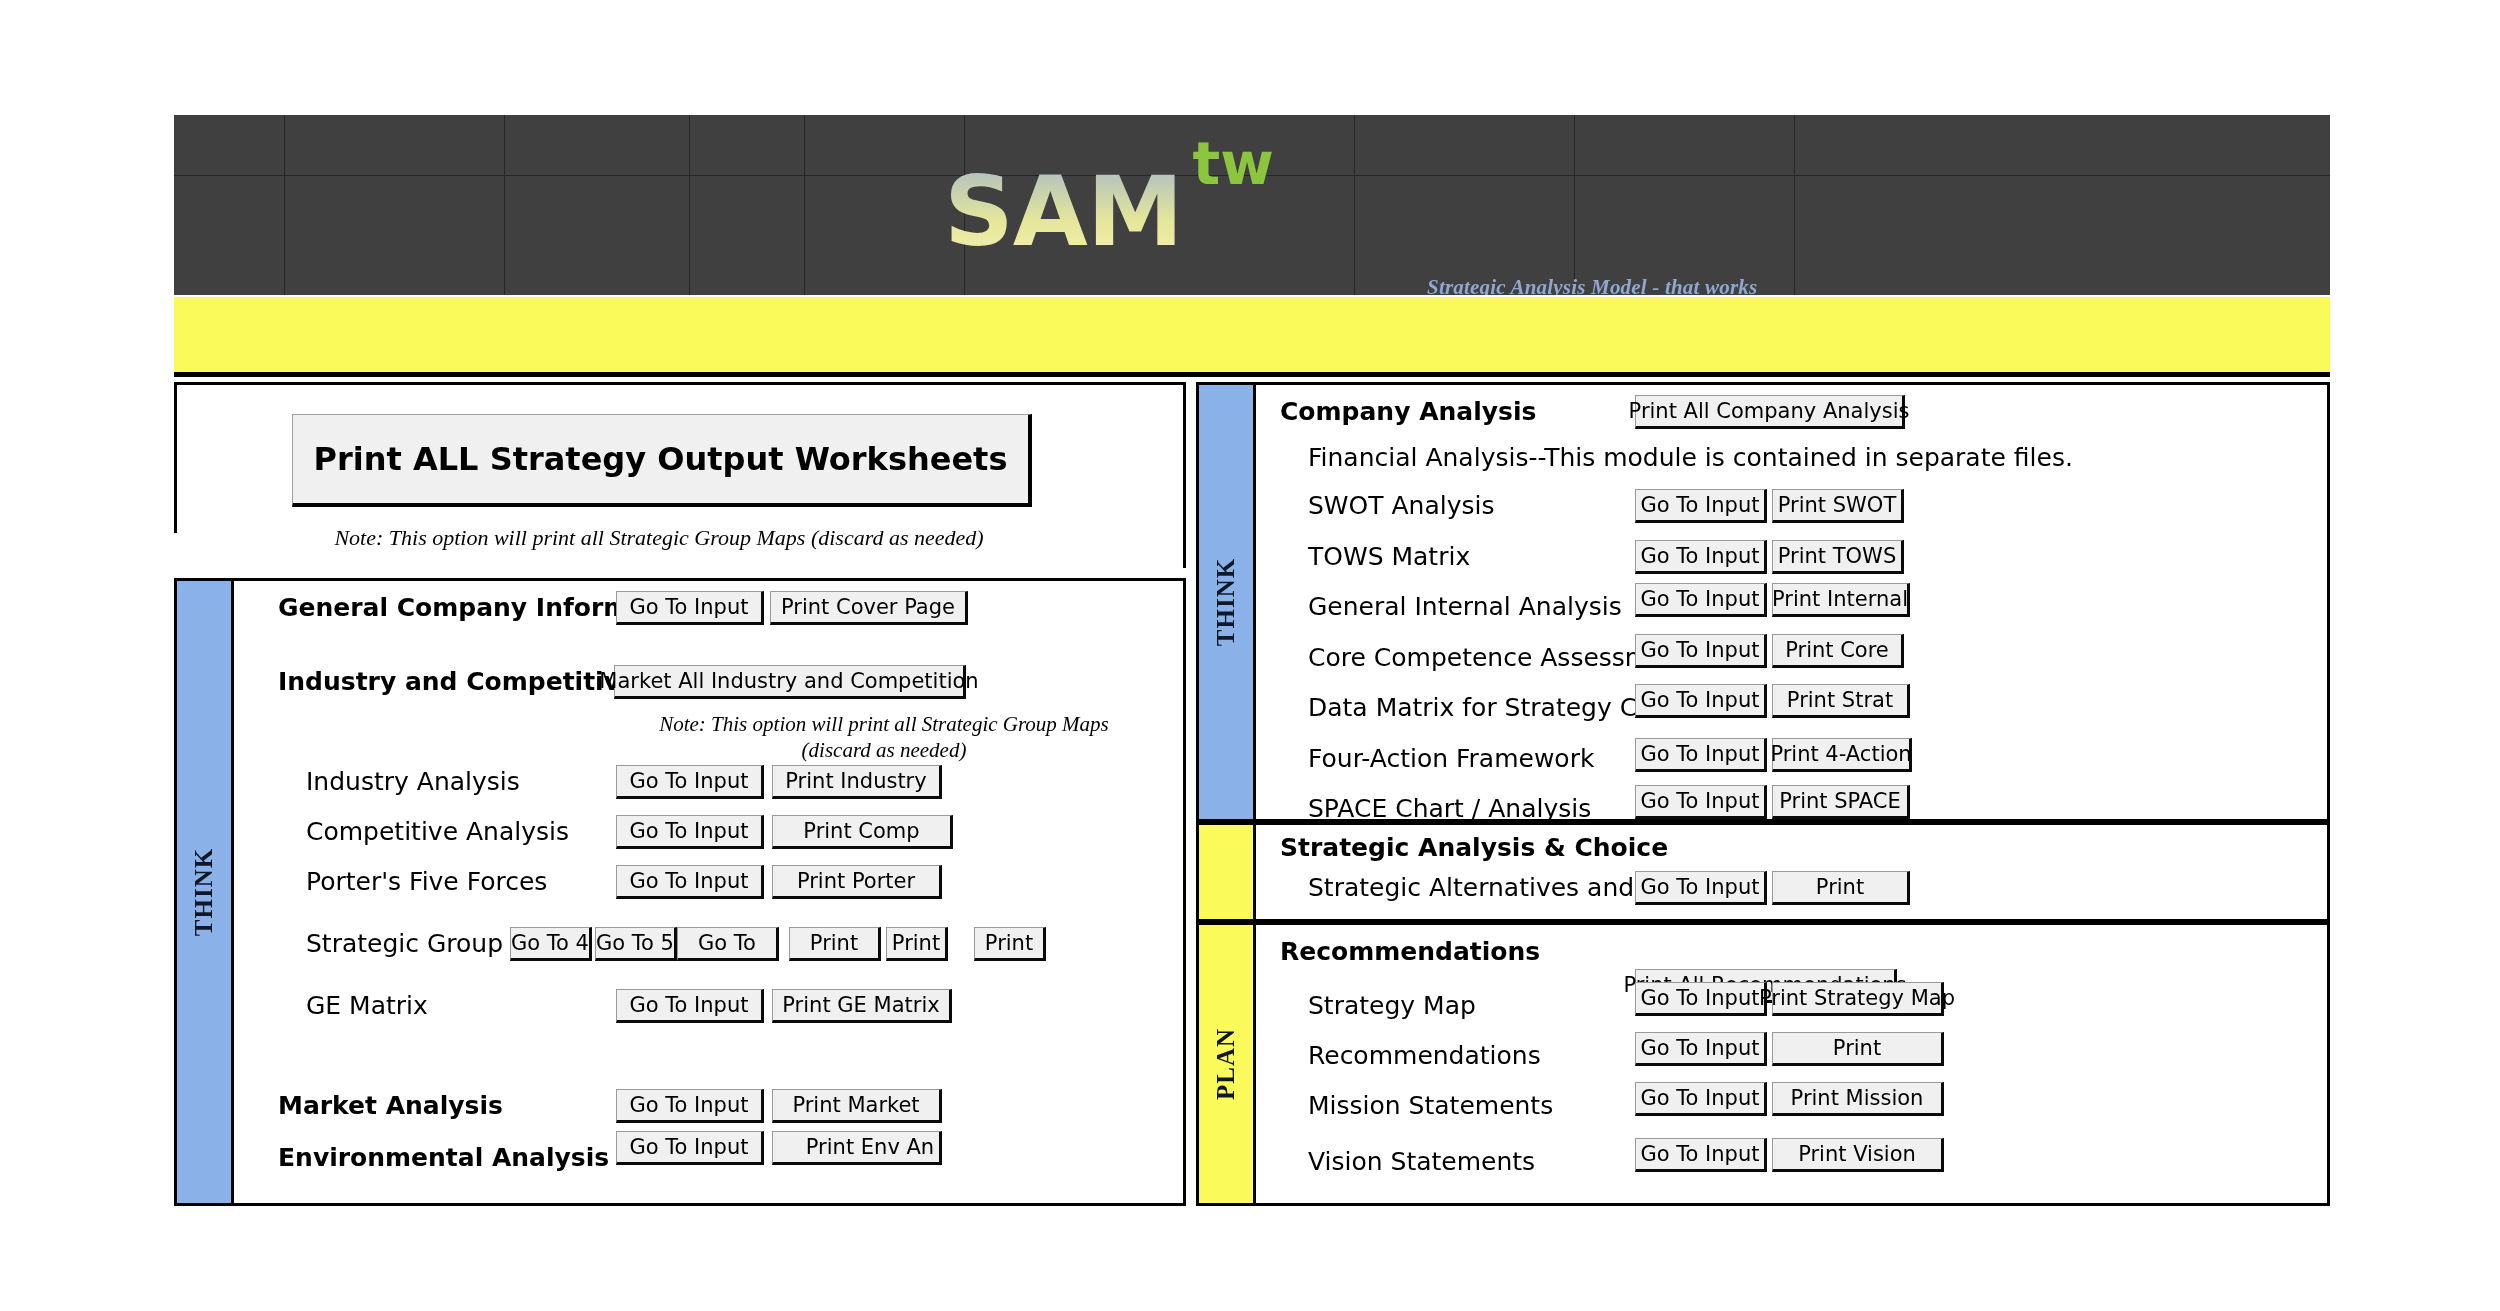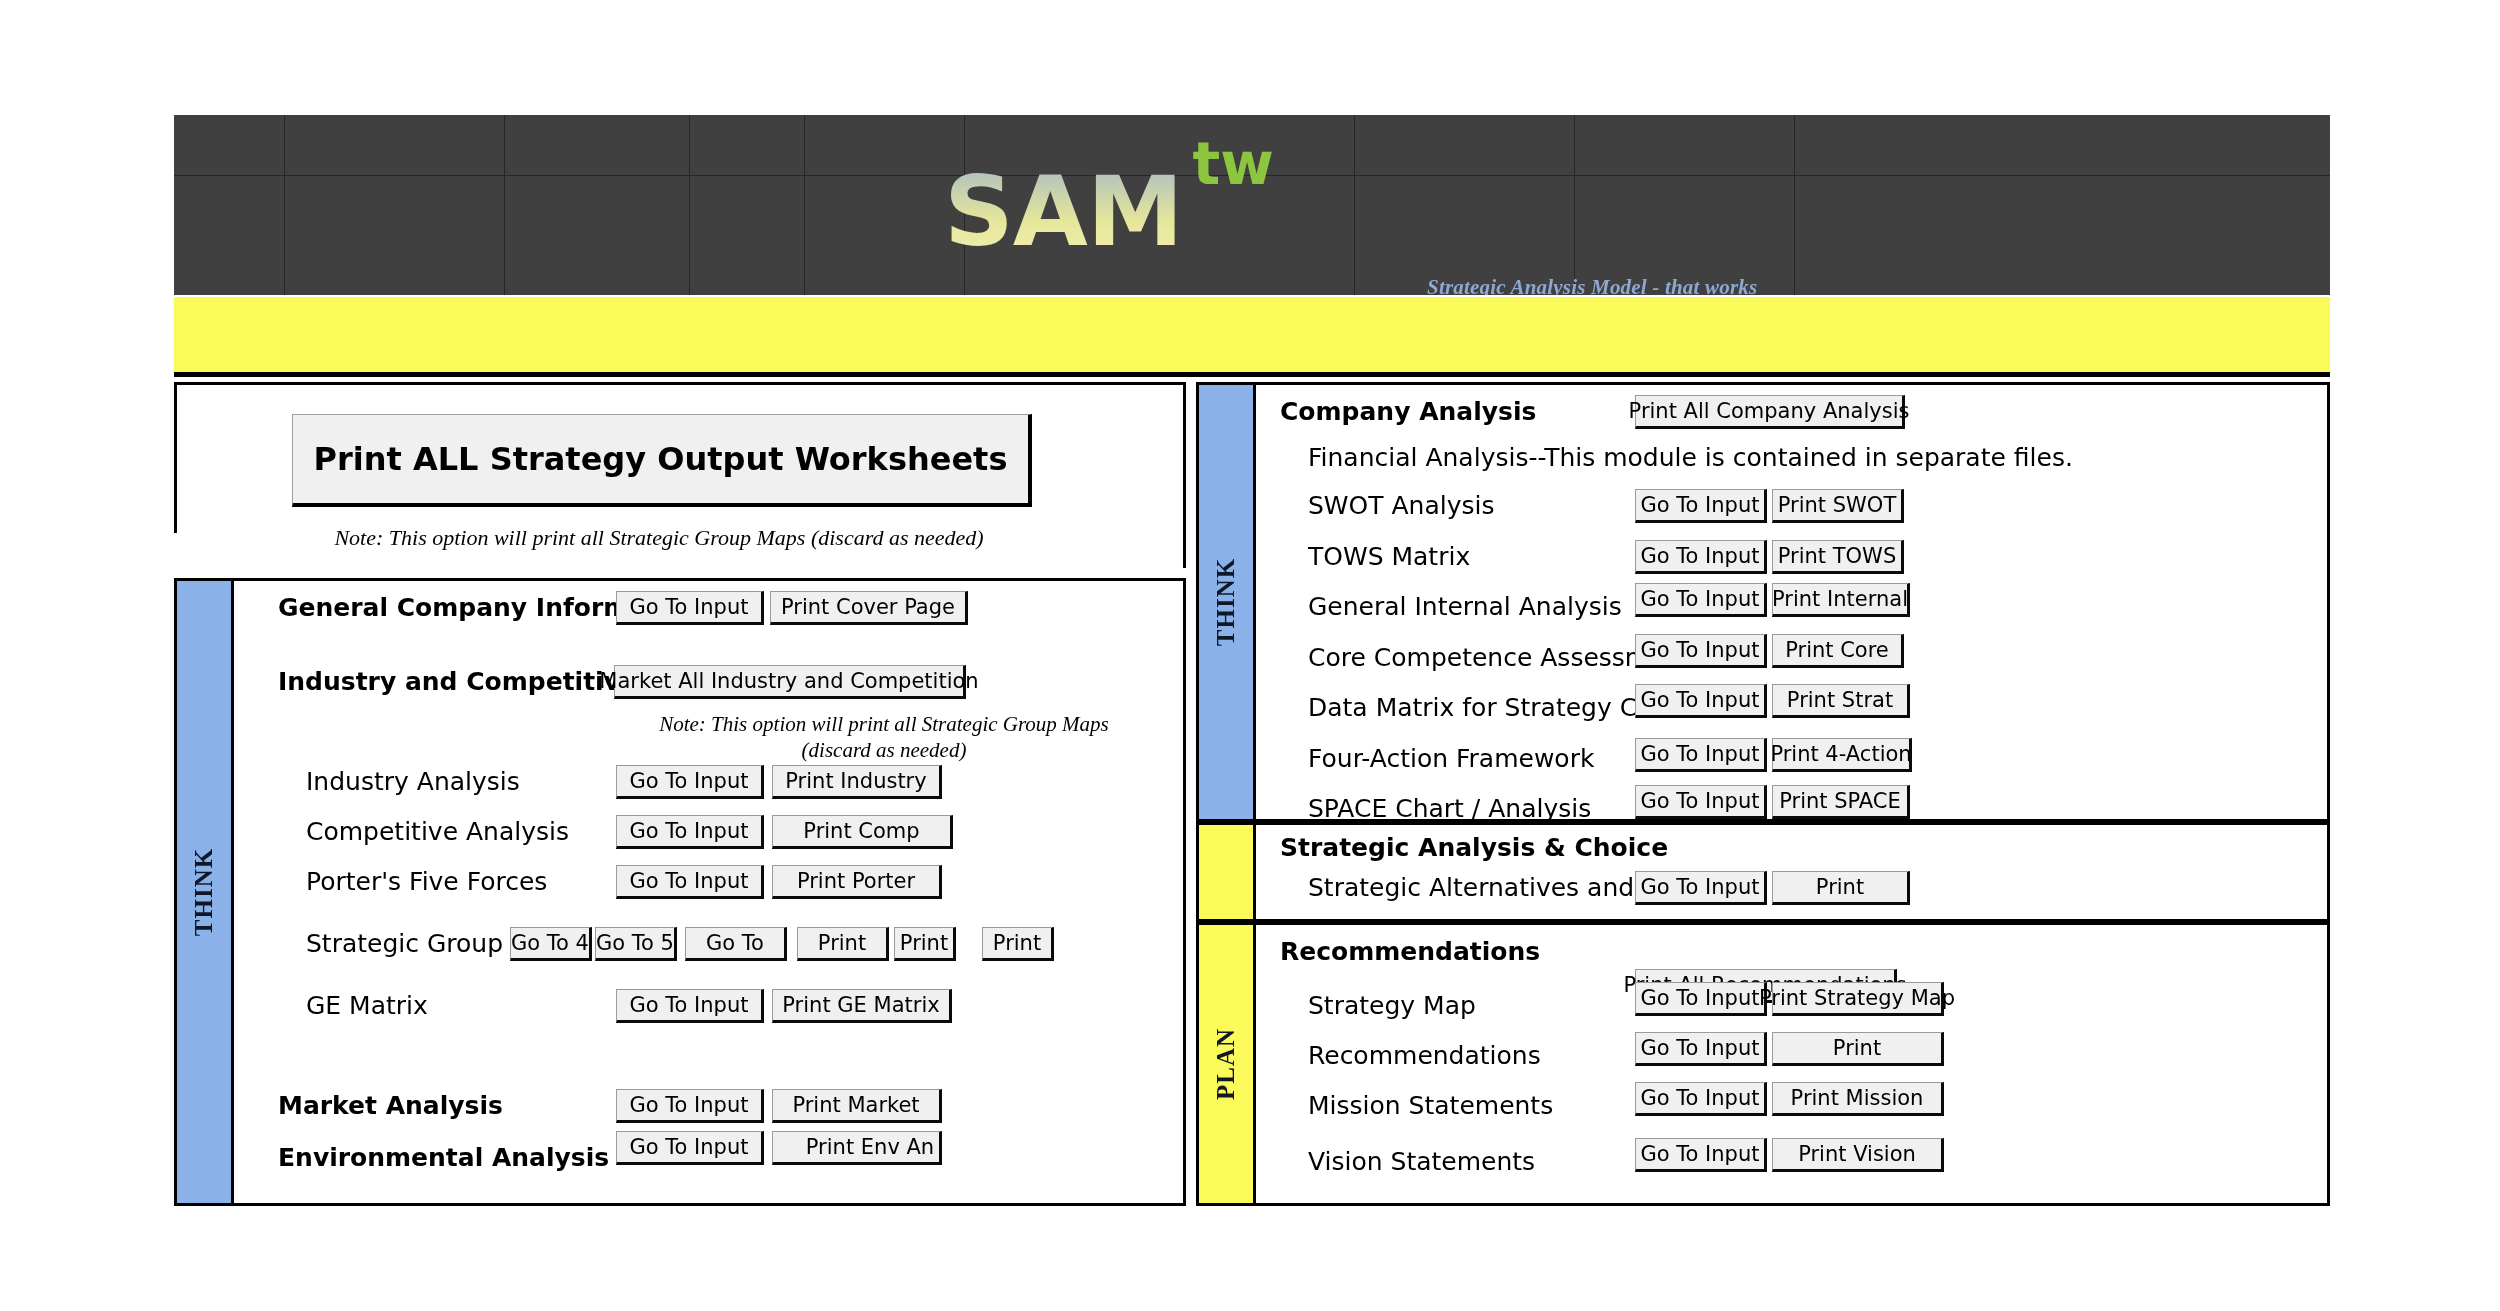--- a/index.html
+++ b/index.html
@@ -294,21 +294,21 @@
           <div class="btn" style="width:148px;">Go To Input</div>
           <div class="btn" style="width:170px;">Print Porter</div>
         </div>
       </div>
 
       <div class="row" style="left:72px; top:348px; width:980px;">
         <div class="row-label" style="width:230px;">Strategic Group  Map</div>
         <div style="position:absolute;left:204px;display:flex;align-items:center;">
           <div class="btn" style="width:82px;">Go To 4</div>
           <div class="btn" style="width:82px;margin-left:3px;">Go To 5</div>
-          <div class="btn" style="width:102px;margin-left:8px;">Go To</div>
+          <div class="btn" style="width:102px;margin-left:0;">Go To</div>
           <div class="btn" style="width:92px;margin-left:10px;">Print</div>
           <div class="btn" style="width:62px;margin-left:5px;">Print</div>
           <div class="btn" style="width:72px;margin-left:26px;">Print</div>
         </div>
       </div>
 
       <div class="row" style="left:72px; top:410px; width:900px;">
         <div class="row-label" style="width:320px;">GE Matrix</div>
         <div style="position:absolute;left:310px;display:flex;gap:8px;align-items:center;">
           <div class="btn" style="width:148px;">Go To Input</div>

